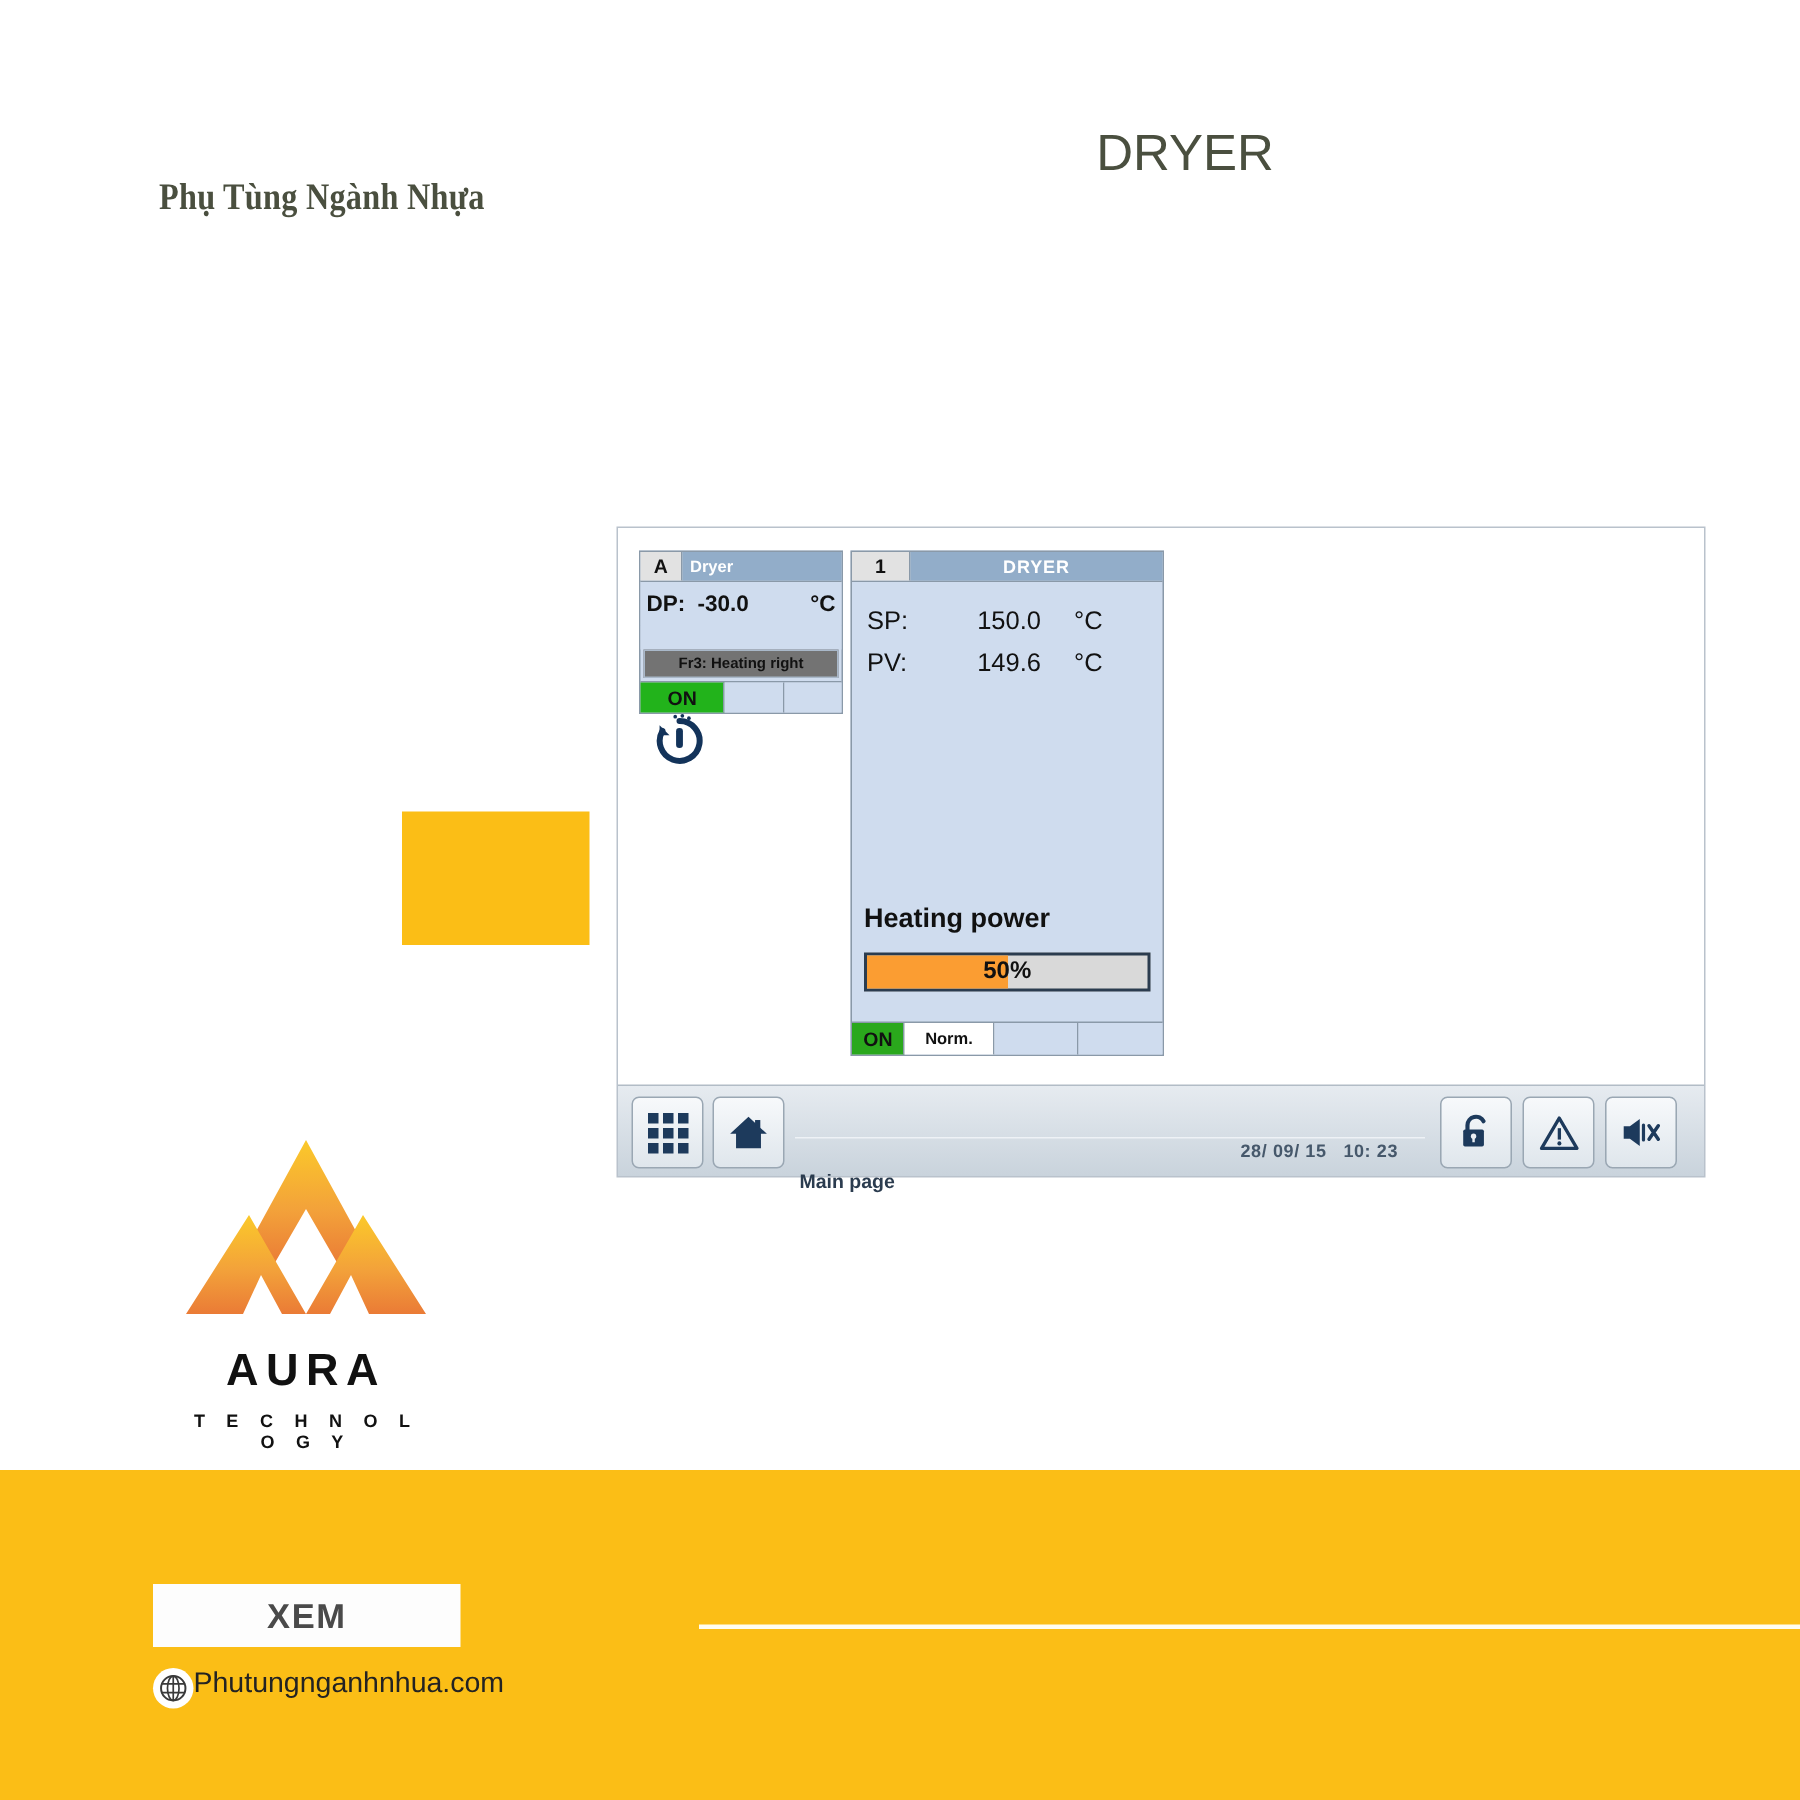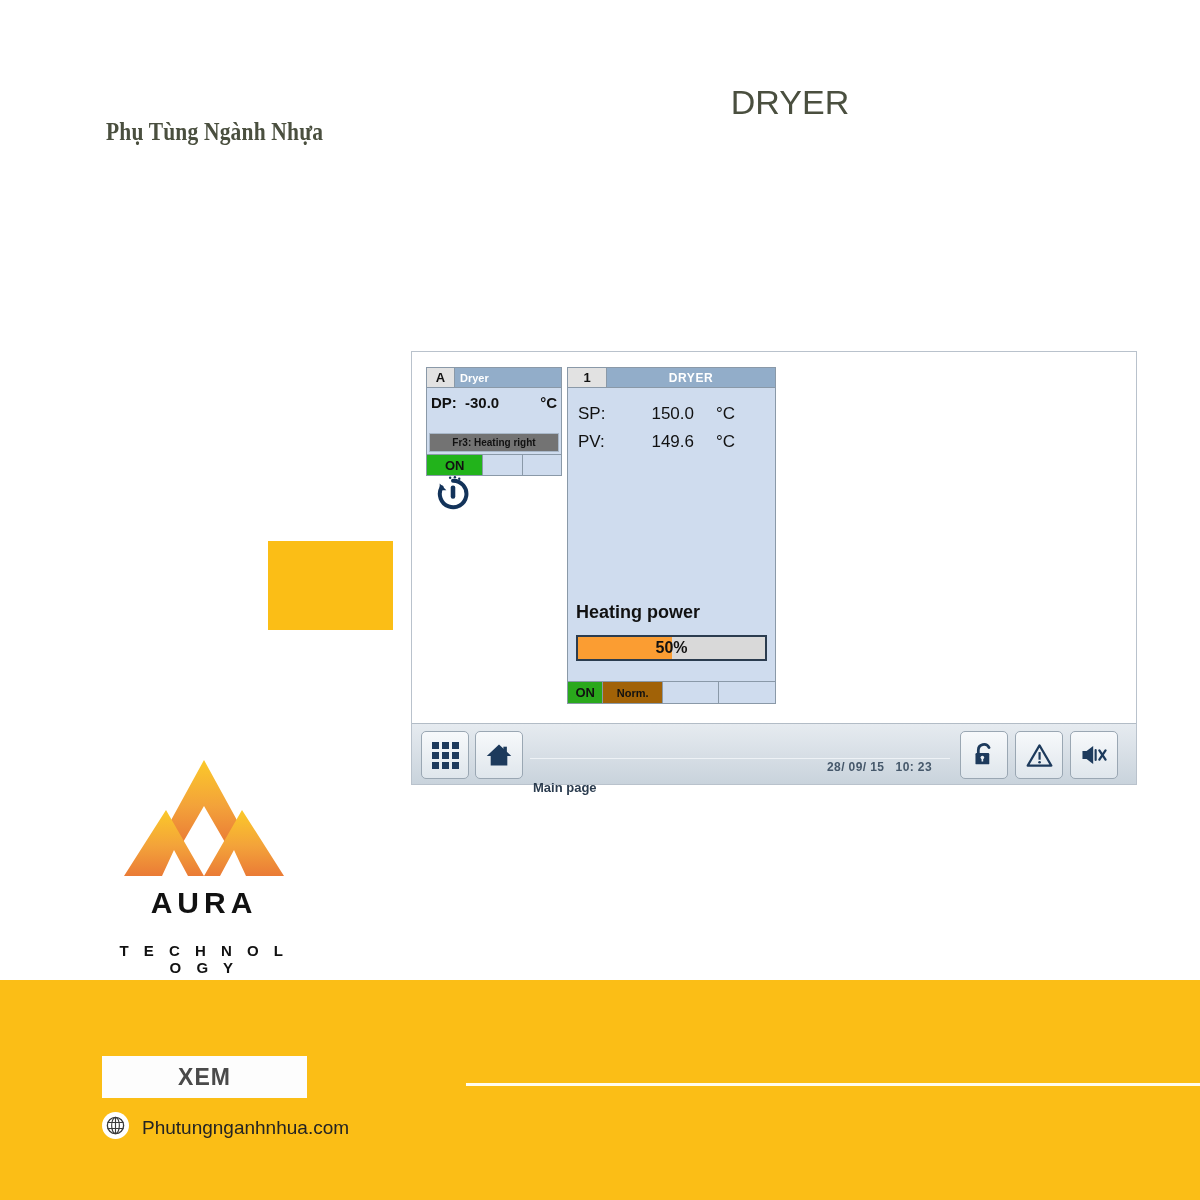--- a/index.html
+++ b/index.html
@@ -169,21 +169,21 @@
     display:flex;height:21px;
     border-top:1px solid #8a99a8;
   }
   .cr-btn{
     flex:1;border-right:1px solid #8a99a8;
     background:#cfdcee;
     display:flex;align-items:center;justify-content:center;
     font-size:11px;font-weight:bold;color:#111;
   }
   .cr-btn.on{background:#2aa81c;flex:.62;font-size:13px;}
-  .cr-btn.norm{background:#a16207;flex:1.05;}
+  .cr-btn.norm{background:#ffffff;flex:1.05;}
   .cr-btn:last-child{border-right:none;}
 
   
   .hmi-bar{
     position:absolute;left:0;right:0;bottom:0;height:60px;
     background:linear-gradient(#e6ebf0,#c9d3dc);
     border-top:1px solid #b2bcc6;
   }
   .tb-btn{
     position:absolute;top:7px;width:46px;height:46px;
@@ -216,39 +216,39 @@
     grid-template-rows:repeat(3,7px);gap:3px;}
   .grid-ico i{background:#1d3category;}
   .grid-ico i{background:#1d3a5c;display:block;}
 
   
   .logo-wrap{position:absolute;left:118px;top:758px;width:172px;}
   .logo-text{
     text-align:center;color:#111;
     font-weight:bold;
   }
-  .logo-aura{font-size:30px;letter-spacing:5px;margin-top:2px;}
-  .logo-tech{font-size:15px;letter-spacing:5.5px;margin-top:22px;}
+  .logo-aura{font-size:30px;letter-spacing:5px;margin-top:12px;}
+  .logo-tech{font-size:12px;letter-spacing:5.5px;margin-top:9px;}
 
   
   .footer{
     position:absolute;left:0;right:0;top:980px;height:220px;
     background:#fbbe16;
   }
   .xem-btn{
     position:absolute;left:102px;top:1056px;
     width:205px;height:42px;
     background:#fdfdfd;
     display:flex;align-items:center;justify-content:center;
     font-size:23px;font-weight:bold;color:#4a4a4a;
     letter-spacing:1px;
   }
   .site-row{
     position:absolute;left:102px;top:1112px;
-    display:flex;align-items:flex-end;gap:13px;
+    display:flex;align-items:flex-start;gap:0;
   }
   .globe{
     width:27px;height:27px;border-radius:50%;
     background:#ffffff;
     display:flex;align-items:center;justify-content:center;
   }
   .site-text{
     font-size:19px;color:#232323;
   }
   .footer-line{

